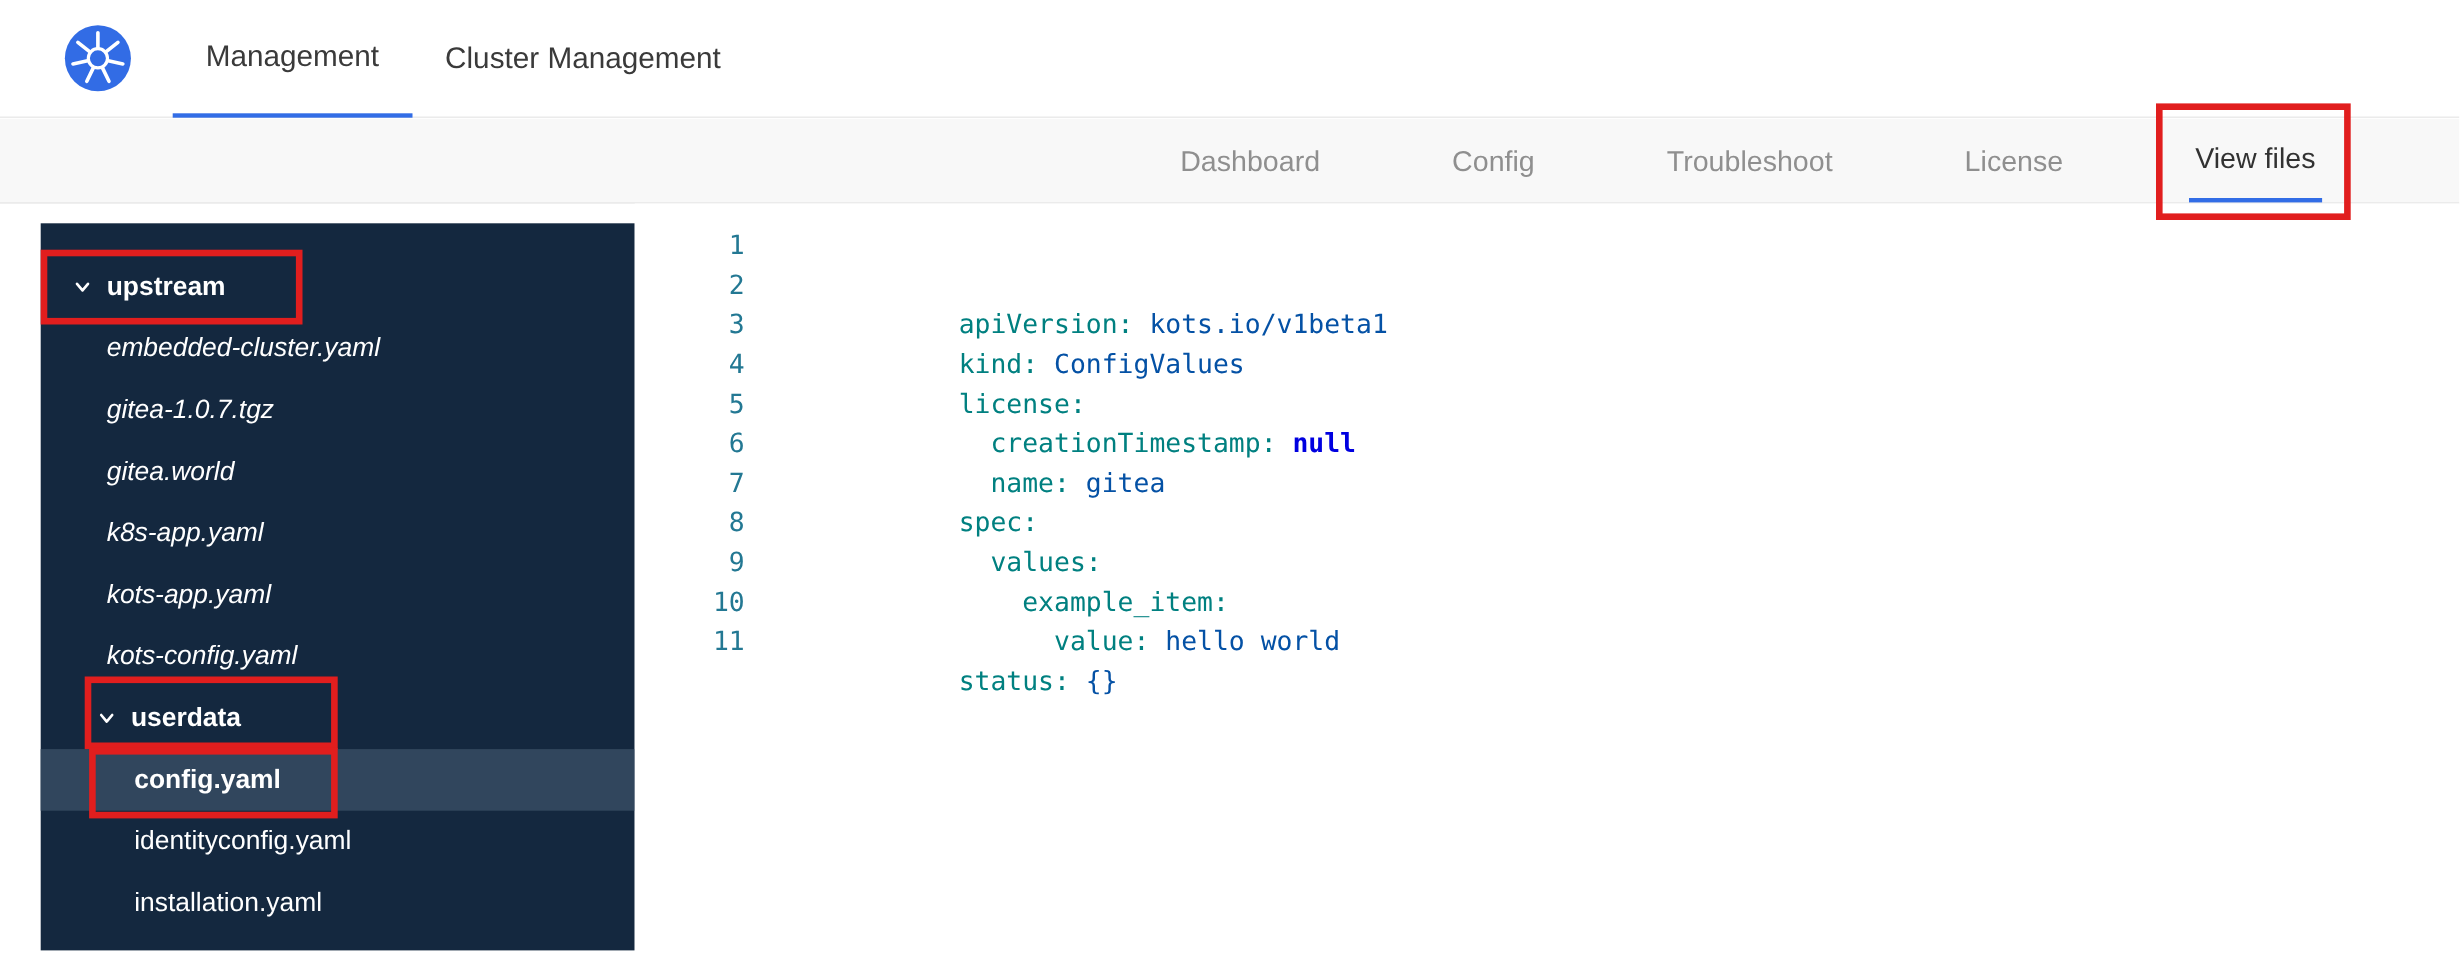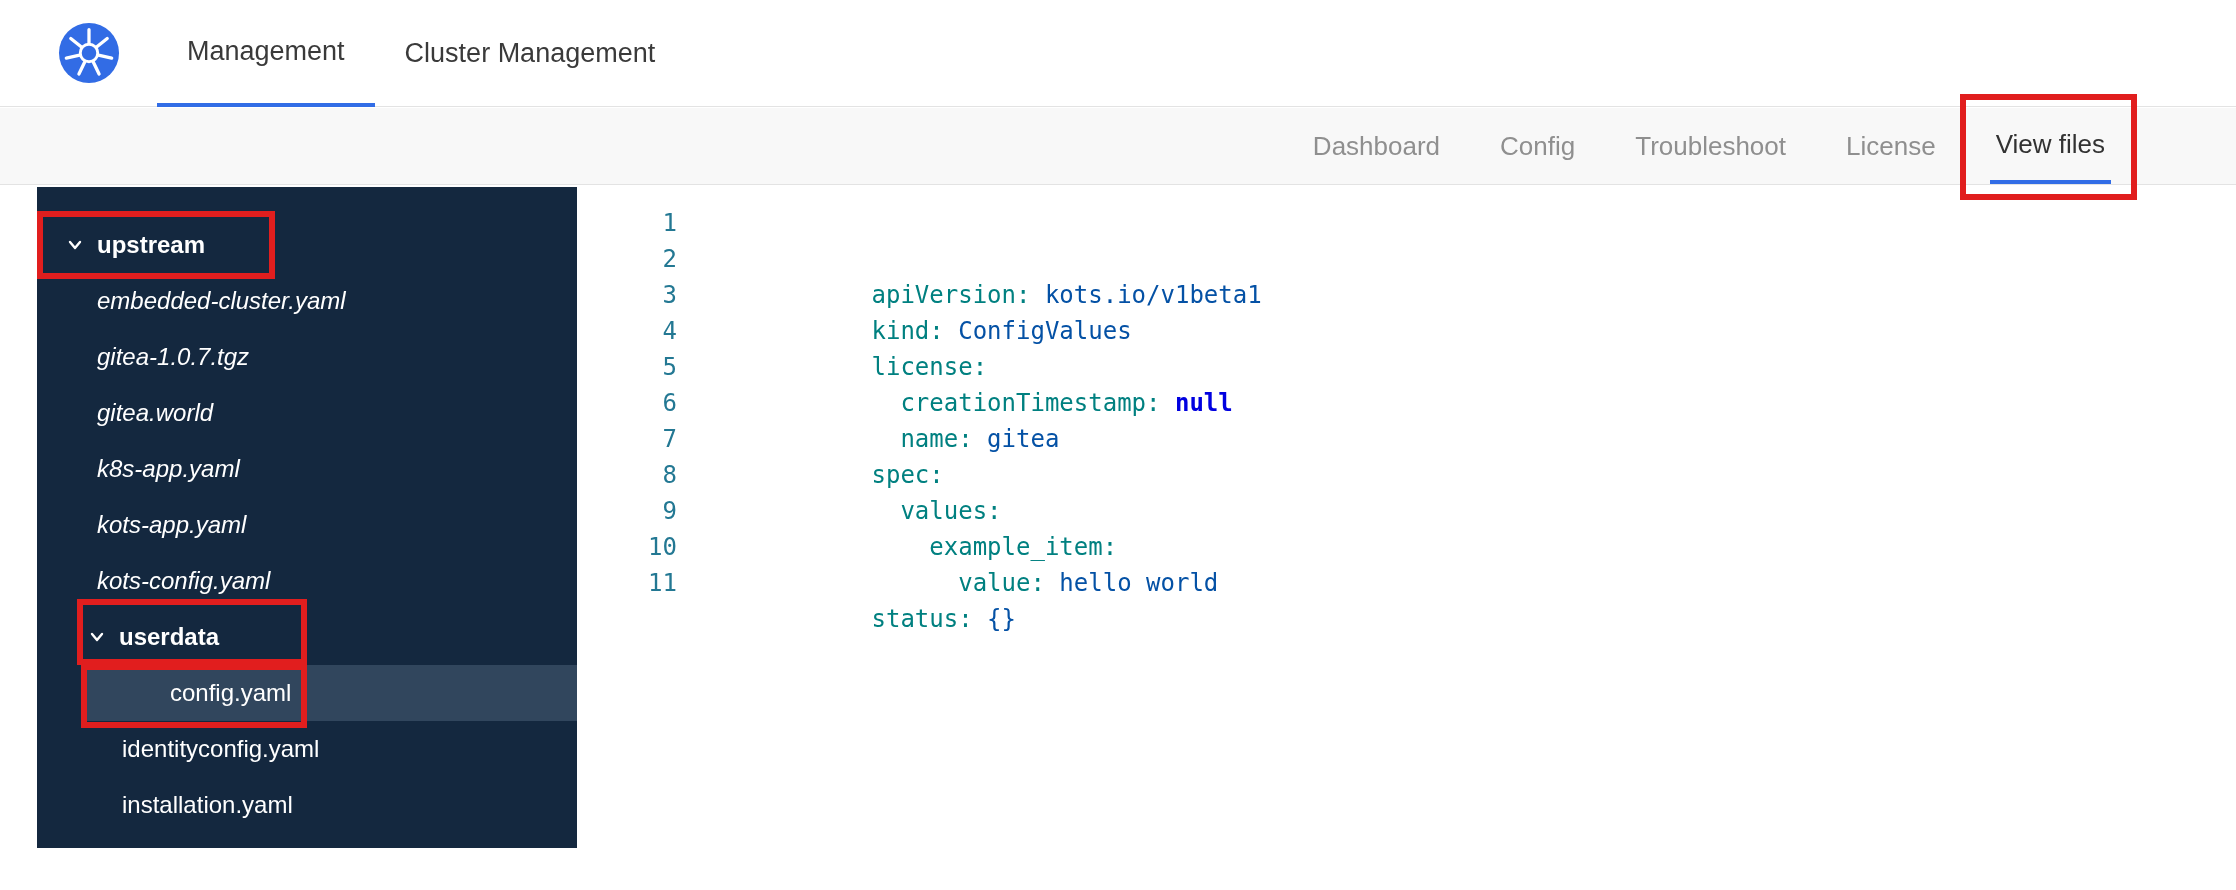--- a/index.html
+++ b/index.html
@@ -12,39 +12,39 @@
   .logo{position:absolute;left:58px;top:22px;width:62px;height:62px;}
   .top-tabs{position:absolute;left:157px;top:0;height:107px;display:flex;align-items:stretch;}
   .top-tab{display:flex;align-items:center;padding:0 30px;font-size:27px;color:#3a3a3a;
            cursor:pointer;box-sizing:border-box;}
   .top-tab.active{border-bottom:4px solid var(--accent,#326de6);}
 
   
   .subnav{position:absolute;left:0;top:108px;width:100%;height:77px;background:#f8f8f8;
           border-bottom:1px solid #e3e3e3;box-sizing:border-box;}
   .subnav-tabs{display:flex;justify-content:flex-end;align-items:stretch;height:100%;
-               gap:48px;padding-right:125px;}
+               gap:108px;padding-right:125px;}
   .subnav-tab{position:relative;display:flex;align-items:center;padding:0 6px;font-size:26px;
               color:#8f8f8f;cursor:pointer;box-sizing:border-box;}
   .subnav-tab.active{color:#323232;border-bottom:4px solid var(--accent,#326de6);}
 
   
   .ann{position:absolute;border:6px solid var(--annotation,#e11e1e);box-sizing:border-box;
        pointer-events:none;z-index:10;}
   .ann-tab{display:none;}
   .subnav-tab.annotated .ann-tab{display:block;left:-30px;right:-26px;top:-14px;bottom:-20px;}
 
   
-  .sidebar{position:absolute;left:37px;top:187px;width:540px;height:661px;
+  .sidebar{position:absolute;left:37px;top:203px;width:540px;height:661px;
            background:var(--sidebar-bg,#14283f);}
   .tree{padding-top:30px;}
   .tree-item{display:flex;align-items:center;height:56px;color:#ffffff;font-size:24px;
              cursor:pointer;box-sizing:border-box;}
   .tree-item.folder{font-weight:700;}
-  .tree-item.selected{background:var(--sidebar-selected,#31465d);font-weight:400;margin-left:48px;}
+  .tree-item.selected{background:var(--sidebar-selected,#31465d);font-weight:700;}
   .chev{display:none;}
   .tree-item.folder .chev{display:inline-flex;margin-right:12px;align-items:center;}
   .level-0{padding-left:28px;}
   .level-1{padding-left:60px;font-style:italic;}
   .level-1b{padding-left:50px;}
   .level-2{padding-left:85px;}
   .ann-upstream{left:0;top:24px;width:238px;height:68px;}
   .ann-userdata{left:40px;top:412px;width:230px;height:66px;}
   .ann-config{left:44px;top:477px;width:226px;height:64px;}
 

